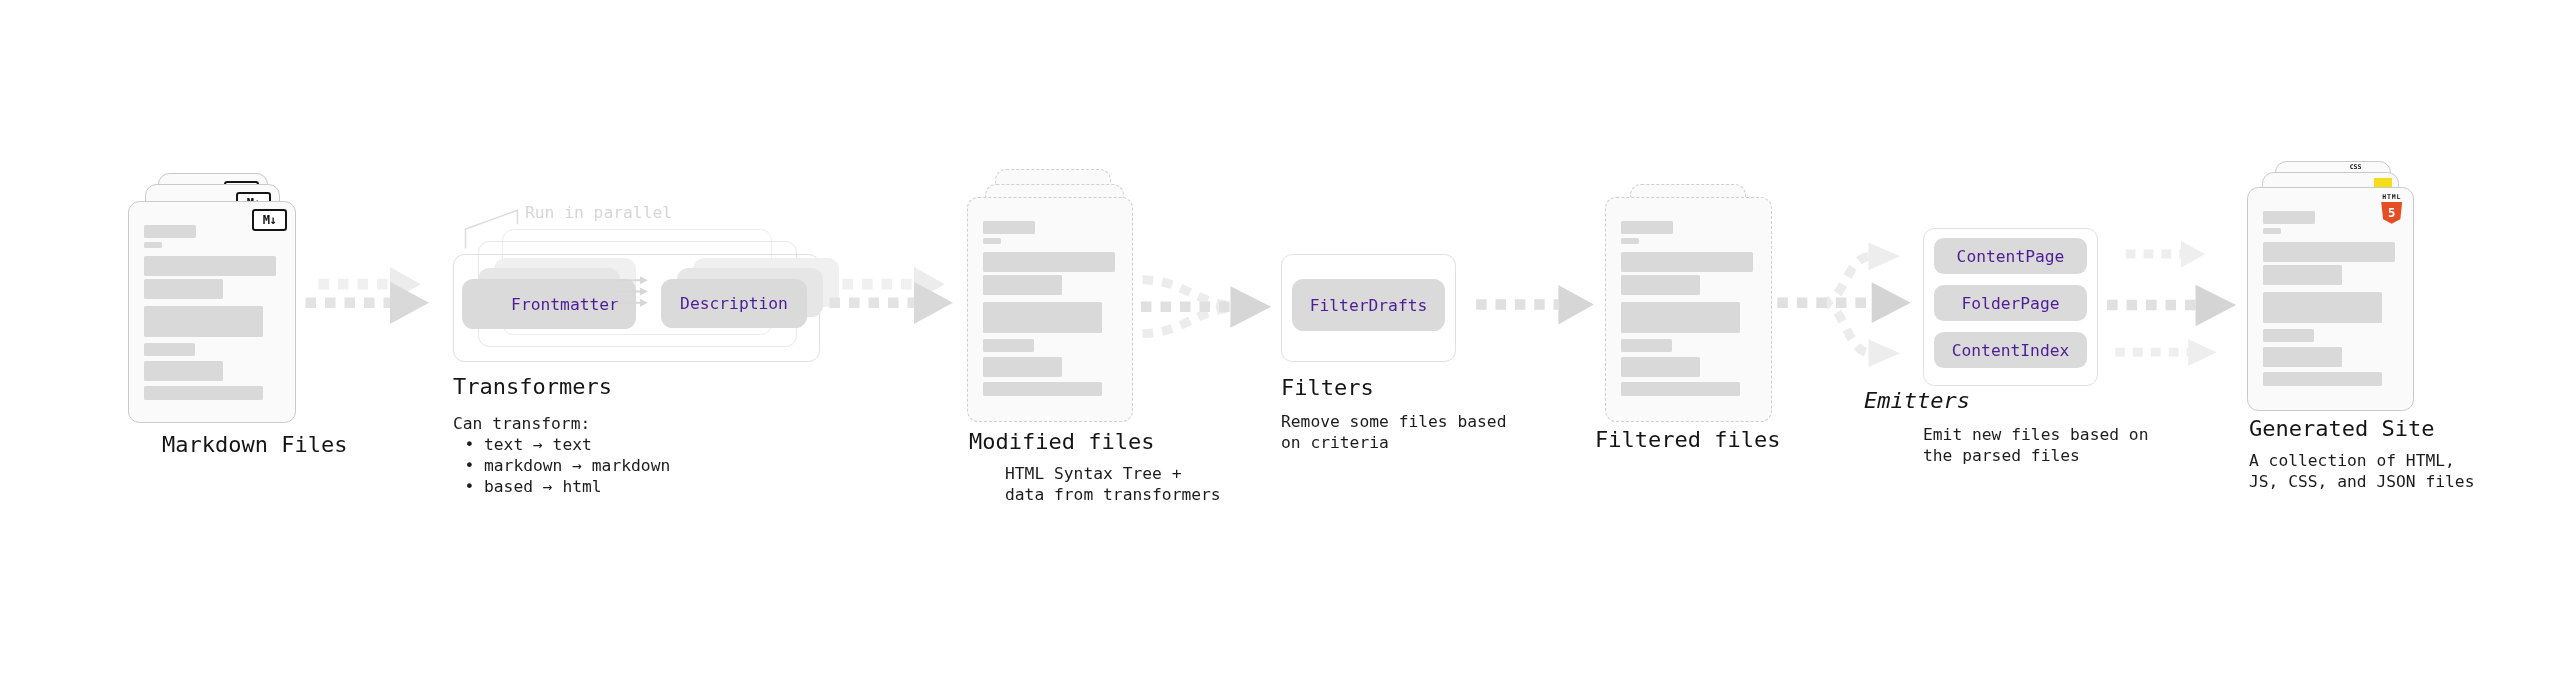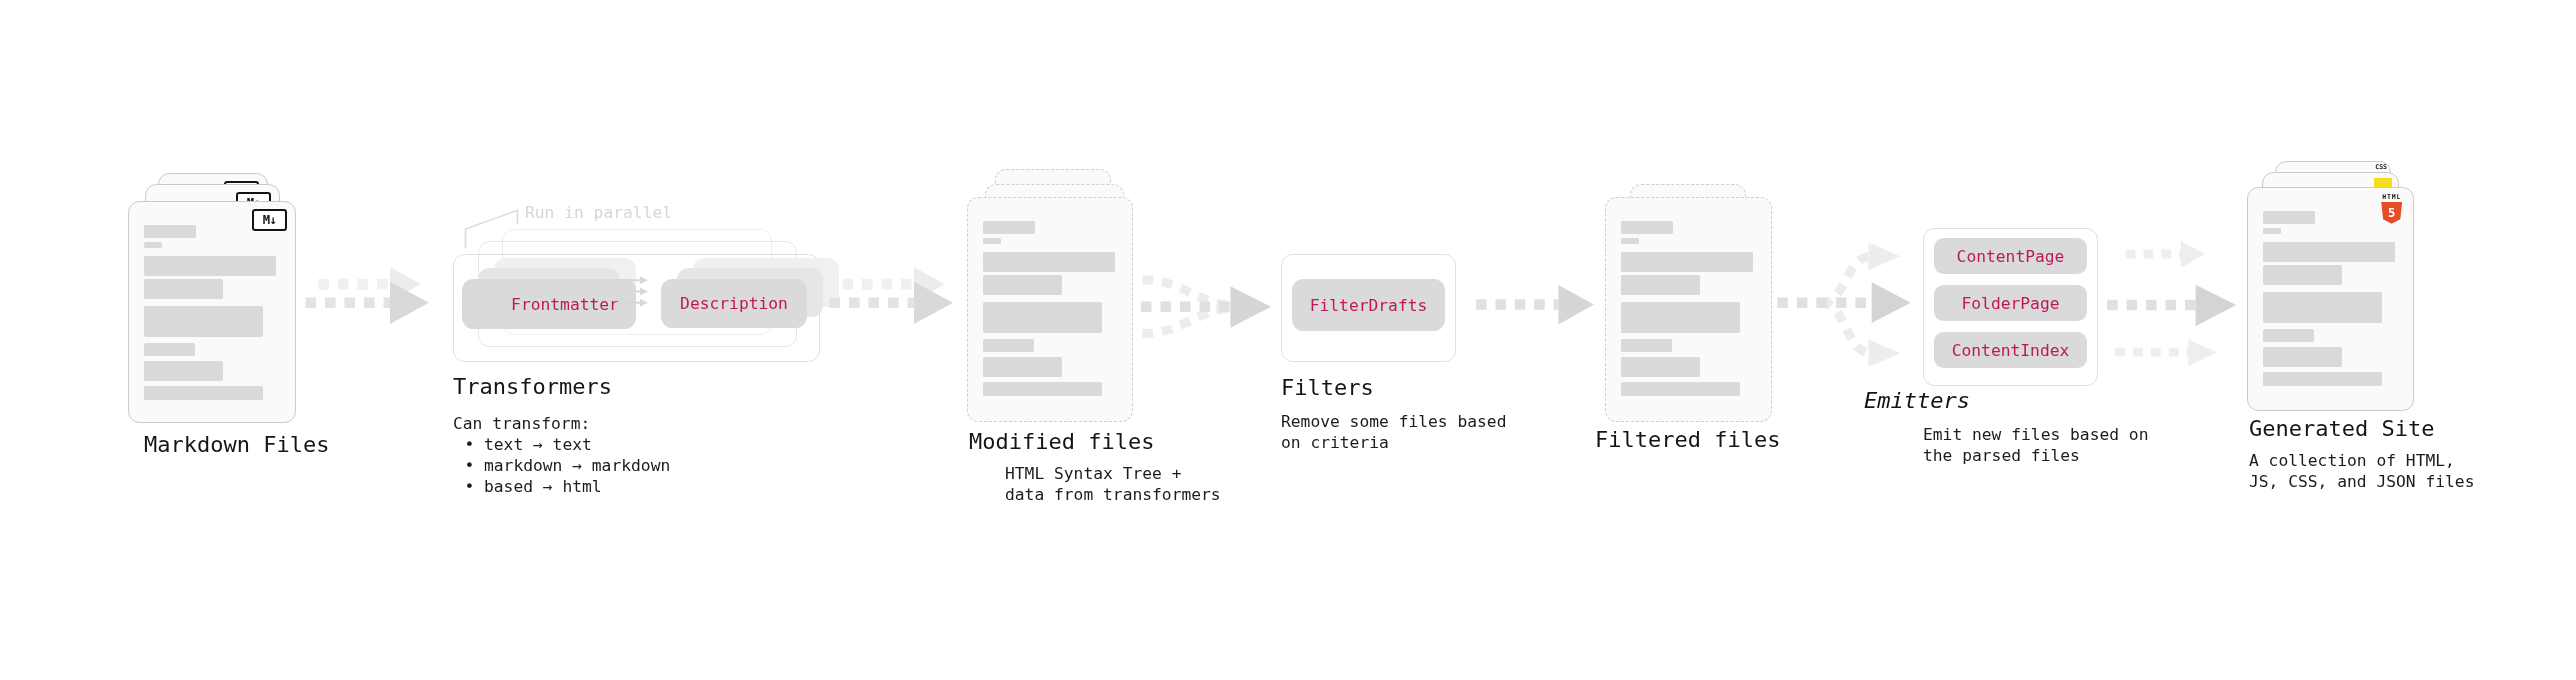--- a/index.html
+++ b/index.html
@@ -21,33 +21,33 @@
   }
   
   .html5-icon{position:absolute;top:5.7px;right:9.8px;width:23px;height:31px;text-align:center;}
   .html5-word{font-size:6.5px;font-weight:bold;color:#141414;letter-spacing:0.8px;line-height:7.3px;}
   .html5-shield{
     width:21px;height:22px;margin:0.8px auto 0;background:var(--html5_orange);
     clip-path:polygon(0 0,100% 0,91% 79%,50% 100%,9% 79%);
     display:flex;align-items:center;justify-content:center;
     color:#fff;font-size:12.2px;font-weight:bold;
   }
-  .css-badge{position:absolute;top:2.4px;right:3px;width:16.3px;text-align:right;}
+  .css-badge{position:absolute;top:2.4px;right:24px;width:16.3px;text-align:left;}
   .css-word{font-size:6.5px;font-weight:bold;color:#141414;line-height:7.3px;}
   .css-underline{height:3.3px;background:var(--css_blue);margin-top:0.8px;border-radius:0.8px;}
   .js-badge{position:absolute;top:4.9px;right:6.5px;width:18px;height:11.4px;background:var(--js_yellow);}
   
   .group-box{position:absolute;border:1.6px solid #e0e0e0;border-radius:11.4px;background:transparent;}
   .group-box.mid{border-color:#e7e7e7;}
   .group-box.back{border-color:#ededed;}
   .group-box.filled{background:#fff;}
   .node{
     position:absolute;background:var(--button_fill);border-radius:11.4px;
     display:flex;align-items:center;justify-content:center;
-    font-size:16.3px;color:#be185d;
+    font-size:16.3px;color:#4c1d95;
   }
   .node.ghost1{background:#e6e6e6;}
   .node.ghost2{background:#f0f0f0;}
   
   .stage-label{position:absolute;font-size:22px;font-weight:500;color:#151515;white-space:nowrap;}
   .stage-sub{position:absolute;font-size:16.3px;line-height:21px;color:#1c1c1c;white-space:nowrap;}
   .stage-sub .line{white-space:nowrap;}
   .stage-sub .bullet{margin-left:11.4px;}
   .annotation{position:absolute;font-size:16.3px;color:#d6d6d6;white-space:nowrap;}
   svg{position:absolute;overflow:visible;}
@@ -68,21 +68,21 @@
       <div class="md-icon">M↓</div>
     <div class="bar" style="top: 23px; width: 52px; height: 13px;"></div>
         <div class="bar" style="top: 40px; width: 18.7px; height: 5.7px;"></div>
         <div class="bar" style="top: 54px; width: 132px; height: 19.5px;"></div>
         <div class="bar" style="top: 77px; width: 79px; height: 20.3px;"></div>
         <div class="bar" style="top: 104px; width: 119px; height: 31px;"></div>
         <div class="bar" style="top: 141px; width: 51px; height: 13px;"></div>
         <div class="bar" style="top: 159px; width: 79px; height: 19.5px;"></div>
         <div class="bar" style="top: 184px; width: 119px; height: 14px;"></div>
       </div>
-    <div class="stage-label" style="left:112px;top:432px;padding-left:32px;">Markdown Files</div>
+    <div class="stage-label" style="left:130px;top:432px;padding-left:32px;">Markdown Files</div>
   </div>
 
   <svg style="left:299px;top:266px;" width="143" height="72" viewBox="0 0 176 88">
     <line x1="24" y1="22" x2="112" y2="22" stroke="#f0f0f0" stroke-width="13" stroke-dasharray="13 11"></line>
     <polygon points="112,1 112,43 150,22" fill="#ececec"></polygon>
     <line x1="8" y1="45" x2="112" y2="45" stroke="#e3e3e3" stroke-width="13" stroke-dasharray="13 11"></line>
     <polygon points="112,19 112,71 160,45" fill="#d9d9d9"></polygon>
   </svg>
 
   <div>

